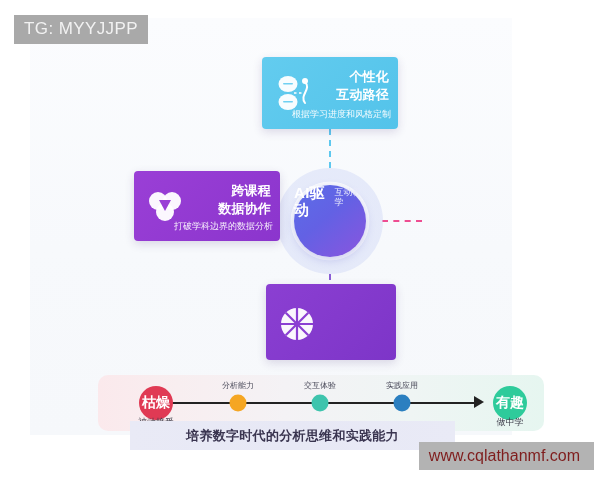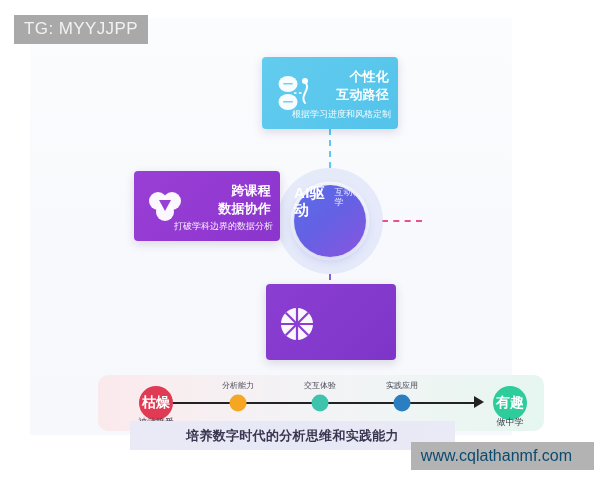--- a/index.html
+++ b/index.html
@@ -37,23 +37,23 @@
     font-size: 17px;
     letter-spacing: .4px;
     line-height: 1.15;
     z-index: 40;
     white-space: nowrap;
   }
   #site-tag {
     position: absolute;
     right: 6px;
     bottom: 10px;
-    padding: 4px 22px 5px 10px;
+    padding: 4px 14px 5px 10px;
     background: #b3b3b3;
-    color: #0c4a6e;
+    color: #7f1d1d;
     font-size: 16px;
     line-height: 1.2;
     z-index: 40;
     white-space: nowrap;
   }
 
   
   .dash-v {
     position: absolute;
     width: 0;

